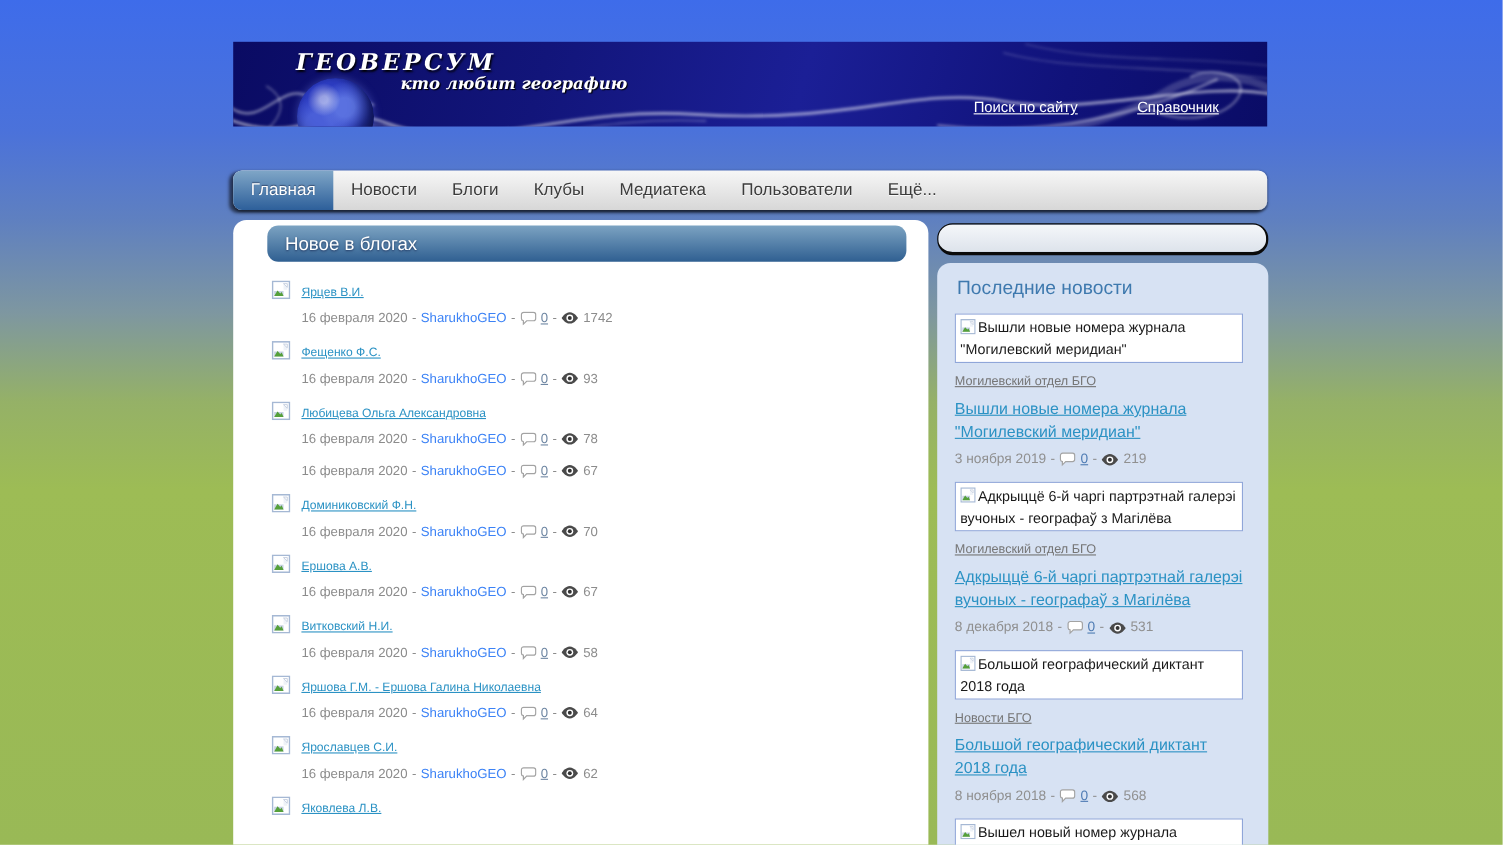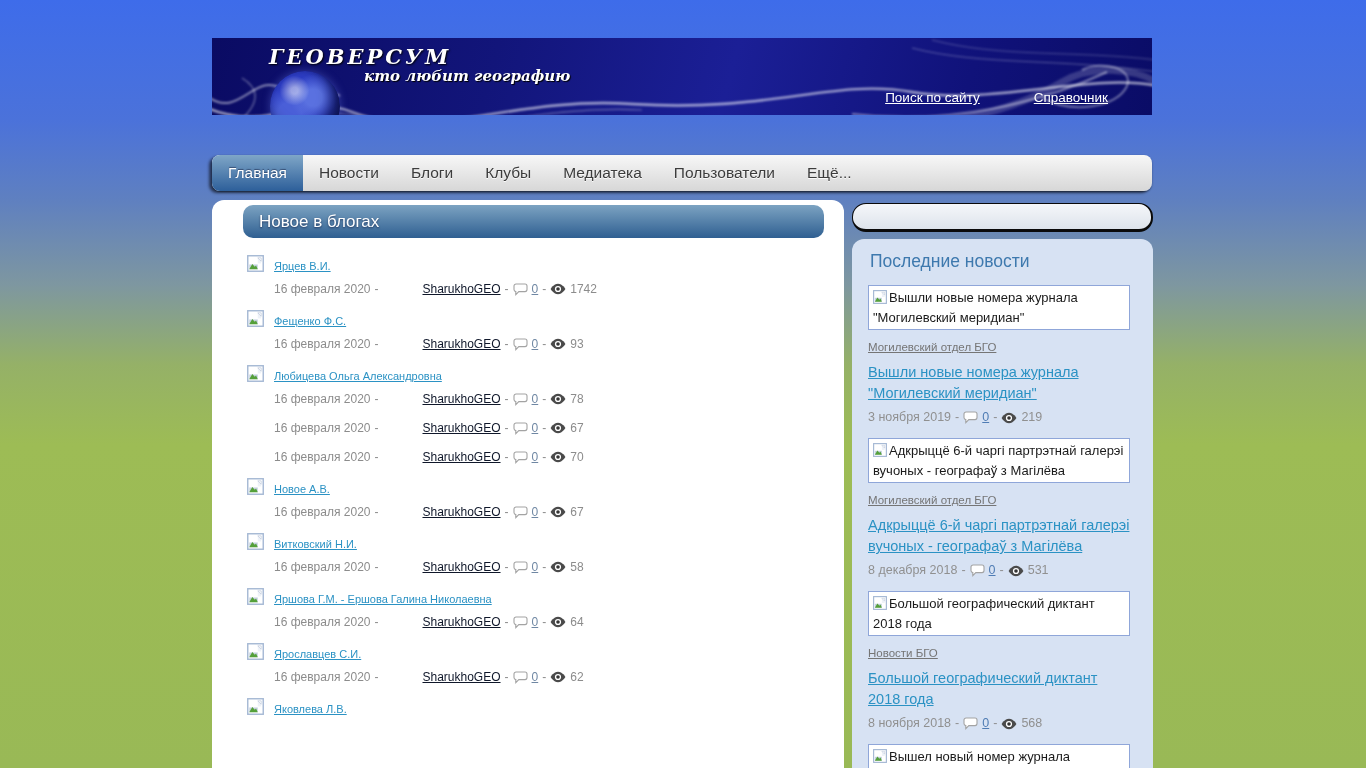--- a/index.html
+++ b/index.html
@@ -39,21 +39,21 @@
   .maincol{position:absolute;left:212px;top:200px;width:621px;height:568px;background:#fff;
            border-radius:12px 12px 0 0;overflow:hidden;padding-left:11px;}
   .panel-header{margin:5px 20px 0;height:33px;line-height:33px;border-radius:10px;padding-left:16px;
                 background:linear-gradient(#7ca3c2,#2f5f91);color:#fff;font-size:17px;
                 text-shadow:0 1px 2px rgba(0,0,40,.55);}
   #entries{padding:17px 20px 0 24px;}
   .entry{margin-bottom:13px;}
   .entry-title-row{display:flex;align-items:center;gap:10px;height:21px;}
   .entry-title{font-size:11px;color:#2b92c4;text-decoration:underline;}
   .entry-meta{margin:5px 0 0 27px;height:16px;font-size:12px;color:#8c8c8c;display:flex;align-items:center;gap:4px;}
-  .m-author{color:#0f172a;text-decoration:underline;margin-left:40px;}
+  .m-author{color:#3b82f6;}
   .m-comments{color:#6f87a3;text-decoration:underline;}
   .icon-bubble svg,.icon-eye svg{display:block;}
 
   
   .sidebar{position:absolute;left:852px;top:200px;width:301px;height:568px;}
   .side-widget{height:29px;margin-top:3px;border:1px solid #0a0a0a;border-bottom-width:3px;border-right-width:2px;
                border-radius:14px;background:linear-gradient(#f5f7fa,#dde3eb);box-sizing:border-box;}
   .side-panel{margin-top:7px;background:#d7e2f3;border-radius:12px;padding:12px 16px 0;height:600px;box-sizing:border-box;}
   .side-panel h2{margin:0 0 13px 2px;font-size:17.5px;font-weight:normal;color:#3e79ae;}
   .news-thumb{border:1px solid #8fa6d9;background:#fff;padding:2px 4px;width:252px;
@@ -243,20 +243,30 @@
               <svg width="16" height="12" viewBox="0 0 16 12">
     <path d="M8 0.8 C12.4 0.8 15.4 6 15.4 6 C15.4 6 12.4 11.2 8 11.2 C3.6 11.2 0.6 6 0.6 6 C0.6 6 3.6 0.8 8 0.8 Z" fill="#4a4a4a"></path>
     <circle cx="8" cy="6" r="3.1" fill="#ffffff"></circle>
     <circle cx="8" cy="6" r="1.8" fill="#333333"></circle>
   </svg>
             </span>
             <span class="m-views">67</span>
           </div>
         </div>
         <div class="entry">
+    <div class="entry-title-row">
+      <span class="thumb-icon"><svg width="17" height="17" viewBox="0 0 18 18">
+    <rect x="0.8" y="0.8" width="16.4" height="16.4" fill="#ffffff" stroke="#a5b8d4" stroke-width="1.5"></rect>
+    <path d="M2.4 10 h9 v5 h-9 z" fill="#c6d2e2"></path>
+    <path d="M2.4 15 L5.6 9.6 L8.2 12.4 L9.6 11 L11.4 15 Z" fill="#55a03a"></path>
+    <path d="M11.4 3 L15 3 L15 9 L11.4 9 Z" fill="#eef2f8"></path>
+    <path d="M11.4 3 L15 6.6 L15 3 Z" fill="#ffffff" stroke="#b9c4d8" stroke-width="0.7"></path>
+  </svg></span>
+      <a class="entry-title">Доминиковский Ф.Н.</a>
+    </div>
   <div class="entry-meta">
             <span class="m-date">16 февраля 2020</span>
             <span class="sep">-</span>
             <a class="m-author">SharukhoGEO</a>
             <span class="sep">-</span>
             <span class="icon-bubble">
               <svg width="15" height="13" viewBox="0 0 15 13">
     <path d="M3 1 h9 a2 2 0 0 1 2 2 v3.6 a2 2 0 0 1 -2 2 h-6.2 l-3 3 v-3 a2 2 0 0 1 -1.8 -2 v-3.6 a2 2 0 0 1 2 -2 z" fill="#ffffff" stroke="#a3a3a3" stroke-width="1.1"></path>
   </svg>
             </span>
@@ -274,21 +284,21 @@
         </div>
         <div class="entry">
     <div class="entry-title-row">
       <span class="thumb-icon"><svg width="17" height="17" viewBox="0 0 18 18">
     <rect x="0.8" y="0.8" width="16.4" height="16.4" fill="#ffffff" stroke="#a5b8d4" stroke-width="1.5"></rect>
     <path d="M2.4 10 h9 v5 h-9 z" fill="#c6d2e2"></path>
     <path d="M2.4 15 L5.6 9.6 L8.2 12.4 L9.6 11 L11.4 15 Z" fill="#55a03a"></path>
     <path d="M11.4 3 L15 3 L15 9 L11.4 9 Z" fill="#eef2f8"></path>
     <path d="M11.4 3 L15 6.6 L15 3 Z" fill="#ffffff" stroke="#b9c4d8" stroke-width="0.7"></path>
   </svg></span>
-      <a class="entry-title">Новое А.В.</a>
+      <a class="entry-title">Ершова А.В.</a>
     </div>
   <div class="entry-meta">
             <span class="m-date">16 февраля 2020</span>
             <span class="sep">-</span>
             <a class="m-author">SharukhoGEO</a>
             <span class="sep">-</span>
             <span class="icon-bubble">
               <svg width="15" height="13" viewBox="0 0 15 13">
     <path d="M3 1 h9 a2 2 0 0 1 2 2 v3.6 a2 2 0 0 1 -2 2 h-6.2 l-3 3 v-3 a2 2 0 0 1 -1.8 -2 v-3.6 a2 2 0 0 1 2 -2 z" fill="#ffffff" stroke="#a3a3a3" stroke-width="1.1"></path>
   </svg>

